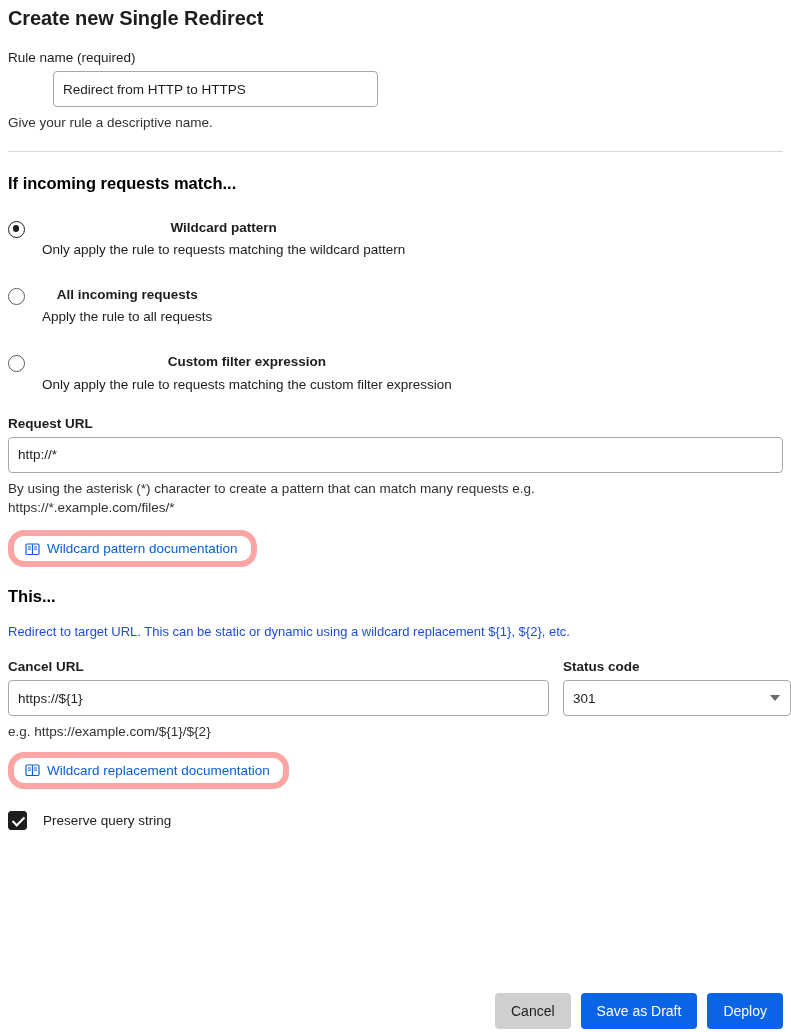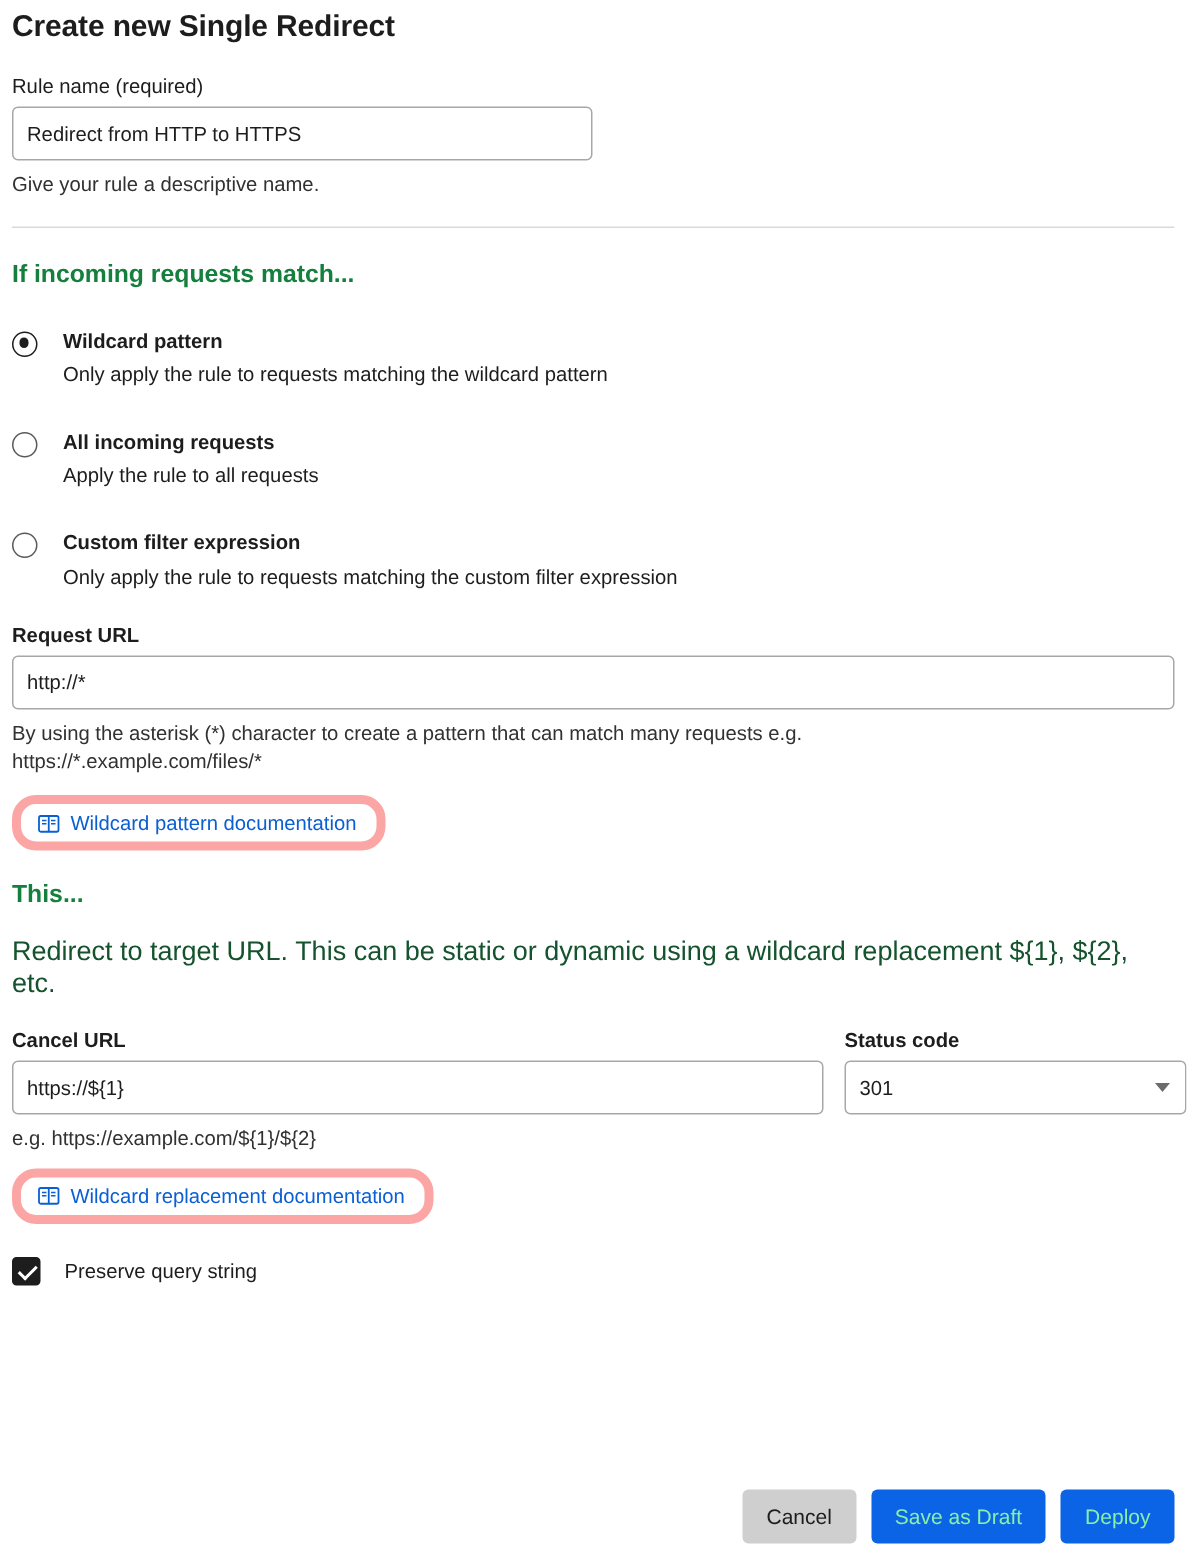--- a/index.html
+++ b/index.html
@@ -38,46 +38,46 @@
     font-family: "Liberation Sans", sans-serif;
     font-size: 13.5px;
     color: #1d1d1d;
     background: #ffffff;
     border: 1px solid #a7a7a7;
     border-radius: 4px;
     padding: 8px 9px;
     height: 36px;
     outline: none;
   }
-  .text-input.rule-name { width: 387px; }
+  .text-input.rule-name { width: 325px; margin-left: 45px; }
   .text-input.request-url { width: 775px; }
   .text-input.target-url { width: 541px; }
 
   .help-text {
     font-size: 13.5px;
     color: #313131;
     margin-top: 6px;
     line-height: 1.45;
   }
 
   .divider {
     border: none;
     border-top: 1px solid #d9d9d9;
     margin: 18px 0 0 0;
     width: 775px;
   }
 
   .section-title {
     font-size: 16.5px;
     font-weight: bold;
-    color: #15803d;
+    color: #000000;
     margin-top: 22px;
   }
 
-  .radio-group { margin-top: 26px; }
+  .radio-group { margin-top: 26px; text-align: center; }
   .radio-row {
     display: flex;
     align-items: flex-start;
     margin-bottom: 27px;
   }
   .radio-row:last-child { margin-bottom: 0; }
   .radio-outer {
     flex: 0 0 auto;
     width: 17px;
     height: 17px;
@@ -126,22 +126,22 @@
     padding: 5px 13px 5px 11px;
     color: #0a5fd3;
     font-size: 13.5px;
     background: #fff;
     cursor: pointer;
     white-space: nowrap;
   }
   .doc-pill svg { display: block; }
 
   .then-text {
-    font-size: 18px;
-    color: #14532d;
+    font-size: 13px;
+    color: #1d4ed8;
     margin-top: 18px;
   }
 
   .two-col {
     display: flex;
     gap: 14px;
     align-items: flex-start;
   }
   .col-left { width: 541px; }
   .col-right { width: 228px; }
@@ -209,21 +209,21 @@
     font-family: "Liberation Sans", sans-serif;
     font-size: 14px;
     border-radius: 4px;
     padding: 9px 16px;
     border: none;
     cursor: pointer;
     height: 36px;
     line-height: 18px;
   }
   .btn-cancel { background: #cfcfcf; color: #1d1d1d; }
-  .btn-primary { background: #0b63e5; color: #86efac; }
+  .btn-primary { background: #0b63e5; color: #ffffff; }
 </style>
 </head>
 <body>
 
 <div class="page">
 
   <h1 class="page-title">Create new Single Redirect</h1>
 
   <div class="field-label">Rule name (required)</div>
   <input class="text-input rule-name" type="text" value="Redirect from HTTP to HTTPS" style="">

